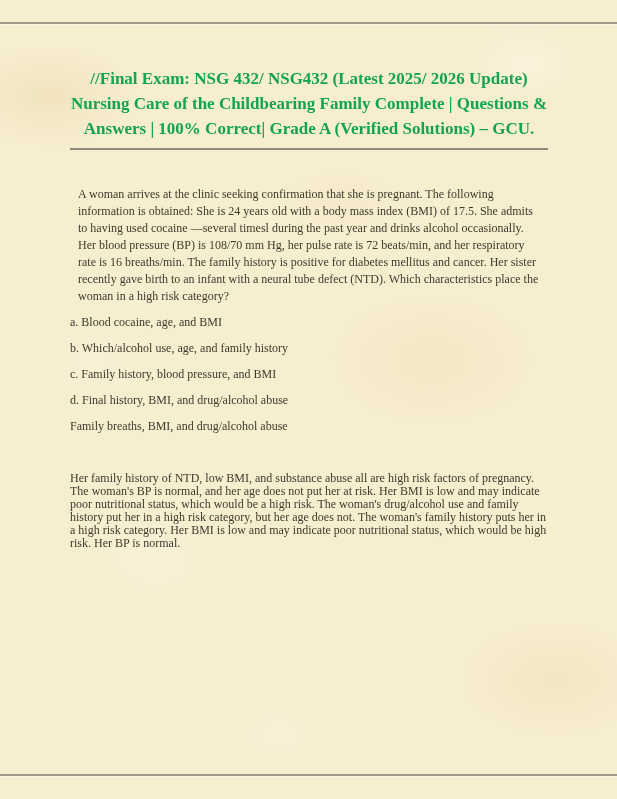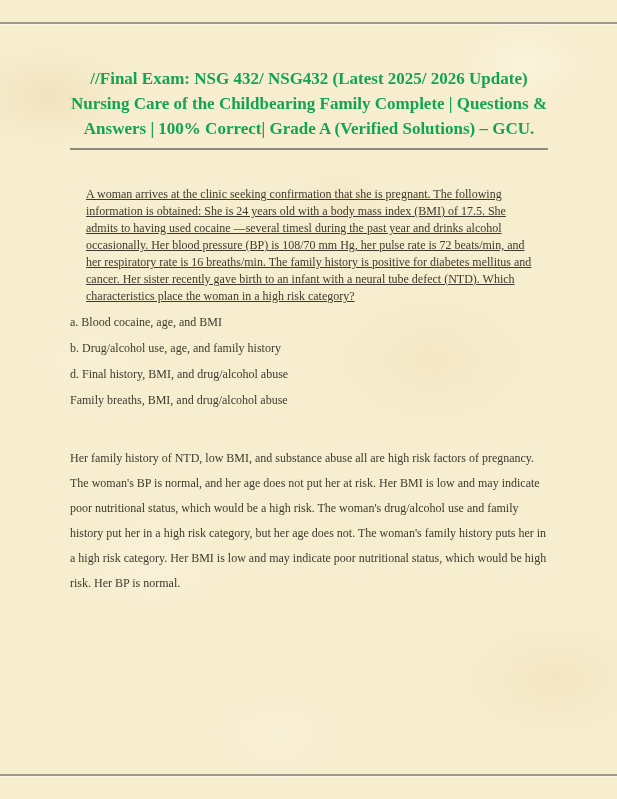--- a/index.html
+++ b/index.html
@@ -37,47 +37,48 @@
     position:absolute;left:70px;top:0;width:478px;
     color:var(--body-color);
   }
   .title{
     margin:66px 0 0;padding:0 0 7px;
     font-weight:bold;font-size:17px;line-height:25px;
     text-align:center;color:var(--title-color);
     border-bottom:2px solid #8f8a7c;
   }
   .question{
-    margin:36px 16px 0;
-    font-size:12px;line-height:17px;text-decoration:underline;
+    margin:36px 8px 0;
+    font-size:12px;line-height:17px;
   }
   .options{margin-top:4px;}
   .option, .answer{
     margin:9px 0 0;
     font-size:12px;line-height:17px;
   }
   .rationale{
     margin:37px 0 0;
-    font-size:12px;line-height:25px;
+    font-size:12px;line-height:13px;
   }
 </style>
 </head>
 <body>
 
 <div class="page">
   <div class="rule rule-top"></div>
 
   <div class="content">
     <h1 class="title">//Final Exam: NSG 432/ NSG432 (Latest 2025/ 2026 Update) Nursing Care of the Childbearing Family Complete | Questions &amp; Answers | 100% Correct| Grade A (Verified Solutions) – GCU.</h1>
 
     <p class="question">A woman arrives at the clinic seeking confirmation that she is pregnant. The following information is obtained: She is 24 years old with a body mass index (BMI) of 17.5. She admits to having used cocaine —several timesl during the past year and drinks alcohol occasionally. Her blood pressure (BP) is 108/70 mm Hg, her pulse rate is 72 beats/min, and her respiratory rate is 16 breaths/min. The family history is positive for diabetes mellitus and cancer. Her sister recently gave birth to an infant with a neural tube defect (NTD). Which characteristics place the woman in a high risk category?</p>
 
     <div class="options">
       <p class="option">a. Blood cocaine, age, and BMI</p>
-      <p class="option">b. Drug/alcohol use, age, and family history</p>
+      <p class="option">b. Which/alcohol use, age, and family history</p>
+      <p class="option">c. Family history, blood pressure, and BMI</p>
       <p class="option">d. Final history, BMI, and drug/alcohol abuse</p>
       <p class="answer">Family breaths, BMI, and drug/alcohol abuse</p>
     </div>
 
     <p class="rationale">Her family history of NTD, low BMI, and substance abuse all are high risk factors of pregnancy. The woman's BP is normal, and her age does not put her at risk. Her BMI is low and may indicate poor nutritional status, which would be a high risk. The woman's drug/alcohol use and family history put her in a high risk category, but her age does not. The woman's family history puts her in a high risk category. Her BMI is low and may indicate poor nutritional status, which would be high risk. Her BP is normal.</p>
   </div>
 
   <div class="rule rule-bottom"></div>
 </div>
 

